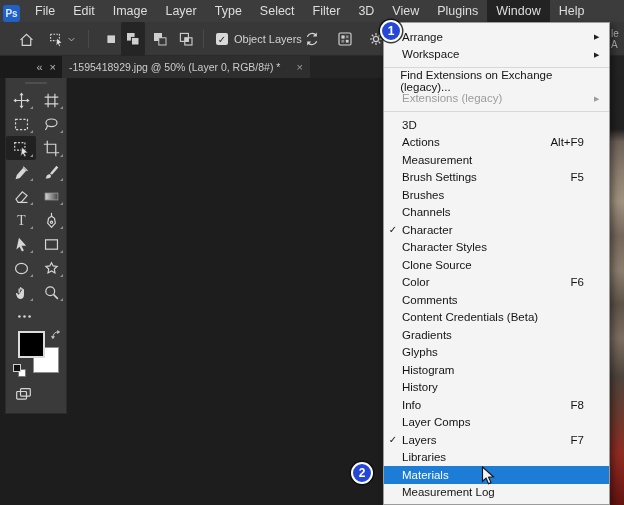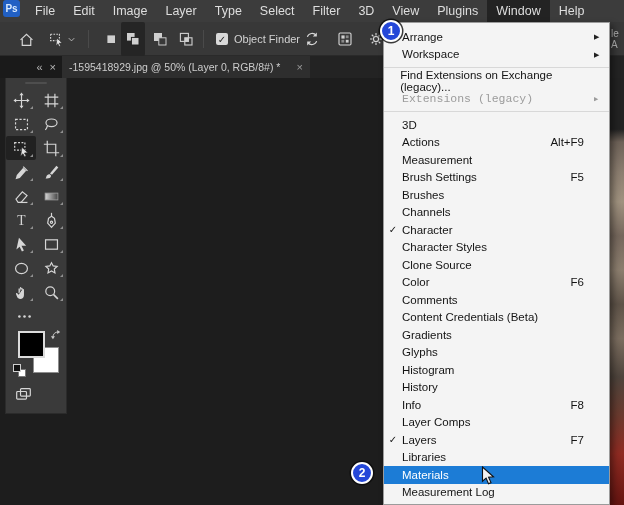--- a/index.html
+++ b/index.html
@@ -8,21 +8,21 @@
     position: relative; overflow: hidden;
     background: #1d1d1d;
     font-family: "Liberation Sans", "DejaVu Sans", sans-serif;
     -webkit-font-smoothing: antialiased;
   }
   svg { display: block; }
 
   
   .menubar {
     position: absolute; left: 0; top: 0; width: 624px; height: 22px;
-    background: #3c3c3c; display: flex; align-items: flex-start;
+    background: #3c3c3c; display: flex; align-items: flex-end;
     color: #dedede; font-size: 12.5px; z-index: 5;
   }
   .ps-logo {
     width: 17px; height: 17px; margin: 0 6px 0 3px;
     background: #2160c4; color: #d8eaff; border-radius: 3px;
     font-size: 10px; font-weight: bold;
     display: flex; align-items: center; justify-content: center;
   }
   .mb-item { padding: 0 9px; height: 22px; line-height: 22px; cursor: default; }
   .mb-item.active { background: #232323; }
@@ -105,21 +105,21 @@
     background: #f4f4f4; border: 1px solid #9b9b9b;
     box-shadow: 3px 3px 7px rgba(0,0,0,0.45);
     padding-top: 5px; z-index: 6;
     font-size: 11.5px; color: #141414;
   }
   .mi { height: 17.5px; display: flex; align-items: center; }
   .mi .mi-check { width: 18px; text-align: center; font-size: 10px; }
   .mi .mi-label { }
   .mi .mi-short { margin-left: auto; padding-right: 10px; }
   .mi .mi-arrow { width: 15px; font-size: 7px; color: #222; padding-top: 1px; }
-  .mi.disabled { color: #9c9c9c; font-family: Liberation Mono, monospace; }
+  .mi.disabled { color: #9c9c9c; }
   .mi.disabled .mi-arrow { color: #9c9c9c; }
   .mi.highlighted { background: #1c7cd6; color: #ffffff; text-align: center; }
   .msep { height: 1px; background: #d8d8d8; margin: 4px 0; }
 
   
   .badge {
     position: absolute; width: 22px; height: 22px; border-radius: 50%;
     background: #2447d8; border: 2.5px solid #ffffff;
     box-shadow: 0 0 0 1.5px rgba(10,10,10,0.8);
     color: #ffffff; font-size: 12px; font-weight: bold;
@@ -189,21 +189,21 @@
   <div class="ob-el ob-mode" style="left:174px;">
       <svg width="16" height="16" viewBox="0 0 20 20" fill="none" stroke="#d6d6d6" stroke-width="1.4">
         <rect x="3" y="3" width="10" height="10" stroke="#cfcfcf"></rect>
         <rect x="8.5" y="8.5" width="9" height="9" stroke="#cfcfcf"></rect>
         <rect x="8.5" y="8.5" width="4.5" height="4.5" fill="#cfcfcf" stroke="none"></rect>
       </svg>
     </div>
   <div class="ob-sep" style="left:203px;"></div>
   <div class="ob-el" style="left:216px;">
     <span class="ob-check">✓</span>
-    <span class="ob-label">Object Finder</span>
+    <span class="ob-label">Object Layers</span>
   </div>
   <div class="ob-el" style="left:304px;">
       <svg width="16" height="16" viewBox="0 0 20 20" fill="none" stroke="#d6d6d6" stroke-width="1.4">
         <path d="M15.2 5.5A6.3 6.3 0 004.2 7.3M4.8 14.5a6.3 6.3 0 0011-1.8"></path>
         <path fill="#d6d6d6" stroke="none" d="M16 1.8v5h-5zM4 18.2v-5h5z"></path>
       </svg>
     </div>
   <div class="ob-el" style="left:337px;">
       <svg width="16" height="16" viewBox="0 0 20 20" fill="none" stroke="#d6d6d6" stroke-width="1.4">
         <rect x="2.5" y="2.5" width="15" height="15" rx="1.5"></rect>

